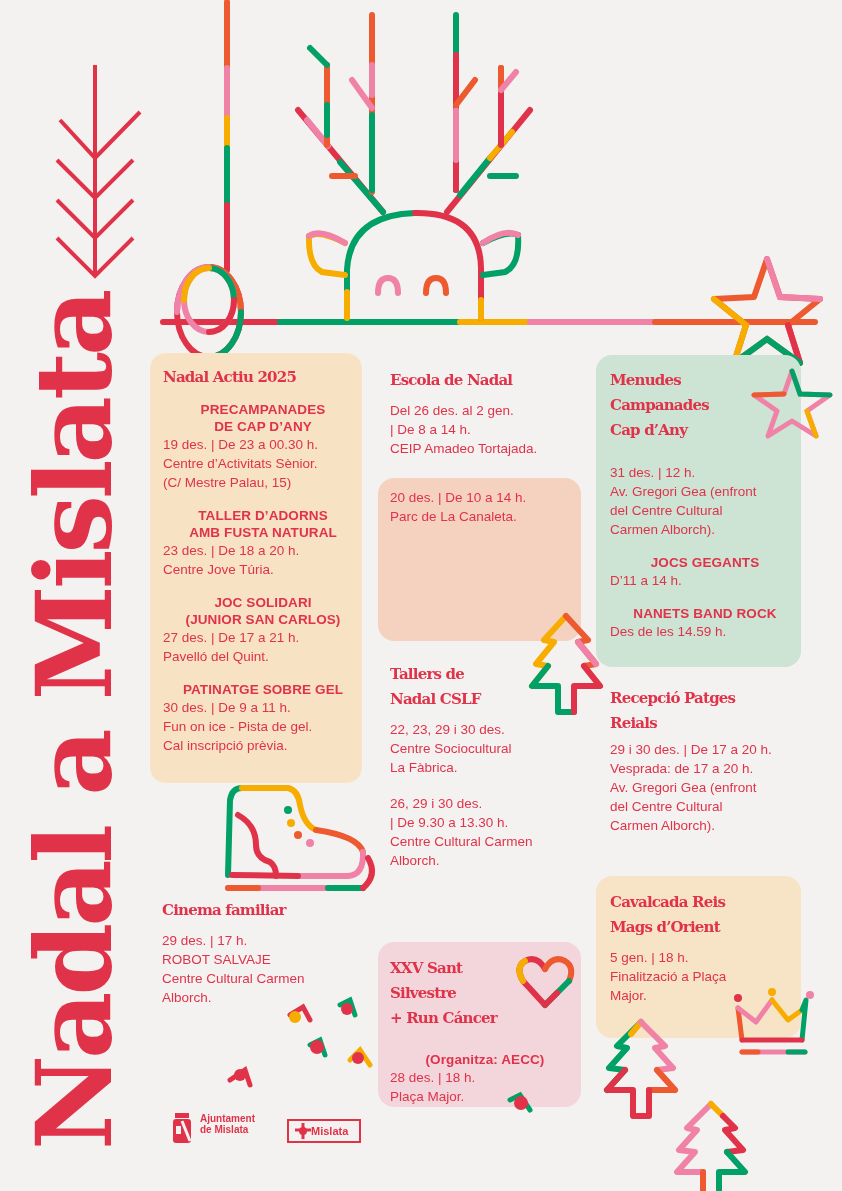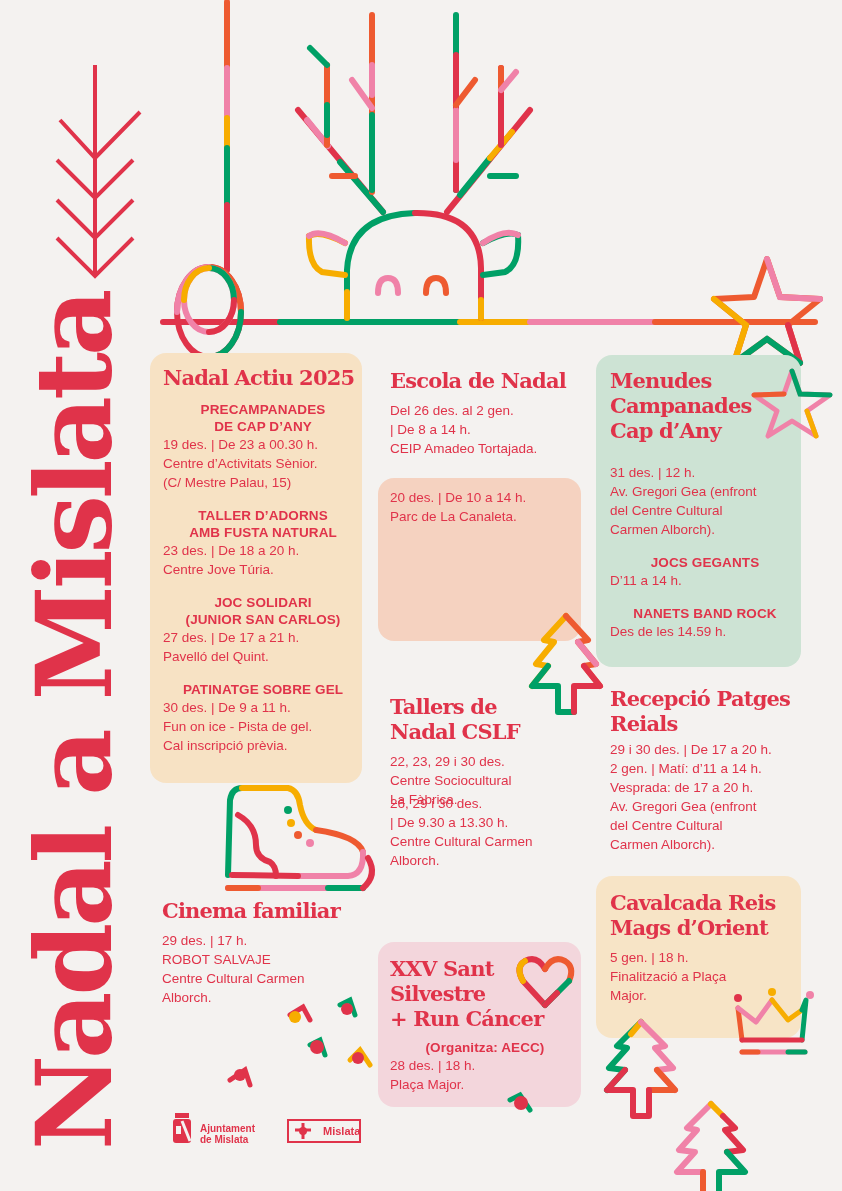--- a/index.html
+++ b/index.html
@@ -1,21 +1,21 @@
 <!DOCTYPE html>
 <html><head>
 <meta charset="utf-8">
 <style>
   html, body { margin:0; padding:0; }
   body { width:842px; height:1191px; background:#f4f2f0; position:relative; overflow:hidden;
          font-family:"Liberation Sans", sans-serif; color:#e0334a; }
   .abs { position:absolute; }
   .card { position:absolute; border-radius:16px; }
   .title { font-family:"DejaVu Serif", "Liberation Serif", serif; font-weight:bold; color:#e0334a;
-           font-size:21px; line-height:25px; letter-spacing:-0.8px; }
+           font-size:15px; line-height:25px; letter-spacing:-0.8px; }
   .ev-h { font-weight:bold; font-size:13.5px; line-height:17px; letter-spacing:0.1px;text-align:center; }
   .ev-t { font-size:13.5px; line-height:19px; }
   .blk { margin-bottom:15px; }
   .vtitle { position:absolute; left:20px; top:1150px; transform-origin:0 0; transform:rotate(-90deg);
             font-family:"DejaVu Serif", "Liberation Serif", serif; font-weight:bold; font-size:104px;
             color:#e0334a; white-space:nowrap; letter-spacing:-4px; line-height:110px; }
   svg { position:absolute; overflow:visible; }
 </style>
 </head>
 <body>
@@ -205,37 +205,37 @@
 <svg style="left:528px;top:612px" width="76" height="104">
   <g fill="none" stroke-width="6" stroke-linecap="round" stroke-linejoin="round">
     <path d="M38 4 L16 28 L26 30 L8 52 L20 54 L4 74" stroke="#f7ad00"></path>
     <path d="M38 4 L60 28 L50 30 L68 52 L56 54 L72 74" stroke="#ee5a30"></path>
     <path d="M20 54 L4 74 L30 74 L30 100 L46 100" stroke="#00a066"></path>
     <path d="M56 54 L72 74 L46 74 L46 100" stroke="#e0334a"></path>
     <path d="M50 30 L68 52" stroke="#f082a8"></path>
   </g>
 </svg>
 
-<div class="abs" style="left:390px;top:694px;width:200px;">
+<div class="abs" style="left:390px;top:662px;width:200px;">
   <div class="title" style="white-space:pre-line;margin-bottom:8px">Tallers de
 Nadal CSLF</div>
   <div class="ev-t">22, 23, 29 i 30 des.</div>
   <div class="ev-t">Centre Sociocultural</div>
   <div class="ev-t">La Fàbrica.</div>
 </div>
 
 <div class="abs" style="left:390px;top:794px;width:200px;">
   <div class="ev-t">26, 29 i 30 des.</div>
   <div class="ev-t">|  De 9.30 a 13.30 h.</div>
   <div class="ev-t">Centre Cultural Carmen</div>
   <div class="ev-t">Alborch.</div>
 </div>
 
 <div class="abs" style="left:390px;top:956px;width:190px;">
-  <div class="title" style="white-space:pre-line;margin-bottom:8px">XXV Sant
+  <div class="title" style="white-space:pre-line;margin-bottom:20px">XXV Sant
 Silvestre
 + Run Cáncer</div>
   <div class="ev-h">(Organitza: AECC)</div>
   <div class="ev-t">28 des.  |  18 h.</div>
   <div class="ev-t">Plaça Major.</div>
 </div>
 
 <svg style="left:515px;top:955px" width="62" height="58">
   <g fill="none" stroke-width="6" stroke-linecap="round">
     <path d="M30 50 L8 26 Q0 12 10 6 Q22 0 30 14" stroke="#e0334a"></path>
@@ -263,21 +263,20 @@
   <div class="blk">
     <div class="ev-h">NANETS BAND ROCK</div>
     <div class="ev-t">Des de les 14.59 h.</div>
   </div>
 </div>
 
 <div class="abs" style="left:610px;top:686px;width:215px;">
   <div class="title" style="white-space:pre-line;margin-bottom:4px">Recepció Patges
 Reials</div>
   <div class="ev-t">29 i 30 des.  |  De 17 a 20 h.</div>
-  <div class="ev-t">2 gen.  |  Matí: d’11 a 14 h.</div>
   <div class="ev-t">Vesprada: de 17 a 20 h.</div>
   <div class="ev-t">Av. Gregori Gea (enfront</div>
   <div class="ev-t">del Centre Cultural</div>
   <div class="ev-t">Carmen Alborch).</div>
 </div>
 
 <div class="abs" style="left:610px;top:890px;width:195px;">
   <div class="title" style="white-space:pre-line;margin-bottom:8px">Cavalcada Reis
 Mags d’Orient</div>
   <div class="ev-t">5 gen.  |  18 h.</div>
@@ -313,32 +312,32 @@
 <svg style="left:673px;top:1100px" width="80" height="95">
   <g fill="none" stroke-width="6" stroke-linecap="round" stroke-linejoin="round">
     <path d="M38 4 L14 28 L24 30 L6 50 L22 52 L4 72 L30 72 L30 95" stroke="#f082a8"></path>
     <path d="M38 4 L50 16" stroke="#f7ad00"></path>
     <path d="M50 16 L62 28 L52 30 L70 50 L54 52" stroke="#e0334a"></path>
     <path d="M54 52 L72 72 L46 72 L46 95" stroke="#00a066"></path>
     <path d="M30 72 L30 95" stroke="#ee5a30"></path>
   </g>
 </svg>
 
-<div class="abs" style="left:170px;top:1113px;display:flex;align-items:flex-end;gap:6px;">
+<div class="abs" style="left:170px;top:1113px;display:flex;align-items:flex-start;gap:6px;">
   <svg style="position:static" width="24" height="32">
     <rect x="3" y="6" width="18" height="24" rx="3" fill="#e0334a"></rect>
     <rect x="5" y="0" width="14" height="5" fill="#e0334a"></rect>
     <line x1="12" y1="8" x2="20" y2="28" stroke="#f4f2f0" stroke-width="3"></line>
     <rect x="6" y="13" width="5" height="8" fill="#f4f2f0"></rect>
   </svg>
   <div style="font-size:10px;line-height:11px;font-weight:bold;color:#e0334a">
     <div>Ajuntament</div>
     <div>de Mislata</div>
   </div>
 </div>
-<div class="abs" style="left:287px;top:1119px;width:74px;height:24px;border:2px solid #e0334a;box-sizing:border-box;display:flex;align-items:center;gap:12px;padding-left:6px;">
+<div class="abs" style="left:287px;top:1119px;width:74px;height:24px;border:2px solid #e0334a;box-sizing:border-box;display:flex;align-items:center;gap:0;padding-left:6px;">
   <svg style="position:static" width="16" height="16">
     <line x1="8" y1="0" x2="8" y2="16" stroke="#e0334a" stroke-width="3"></line>
     <line x1="0" y1="7" x2="16" y2="7" stroke="#e0334a" stroke-width="3"></line>
     <circle cx="8" cy="8" r="4" fill="#e0334a"></circle>
   </svg>
   <span style="font-size:11px;font-weight:bold;color:#e0334a">Mislata</span>
 </div>
 
 </body></html>

